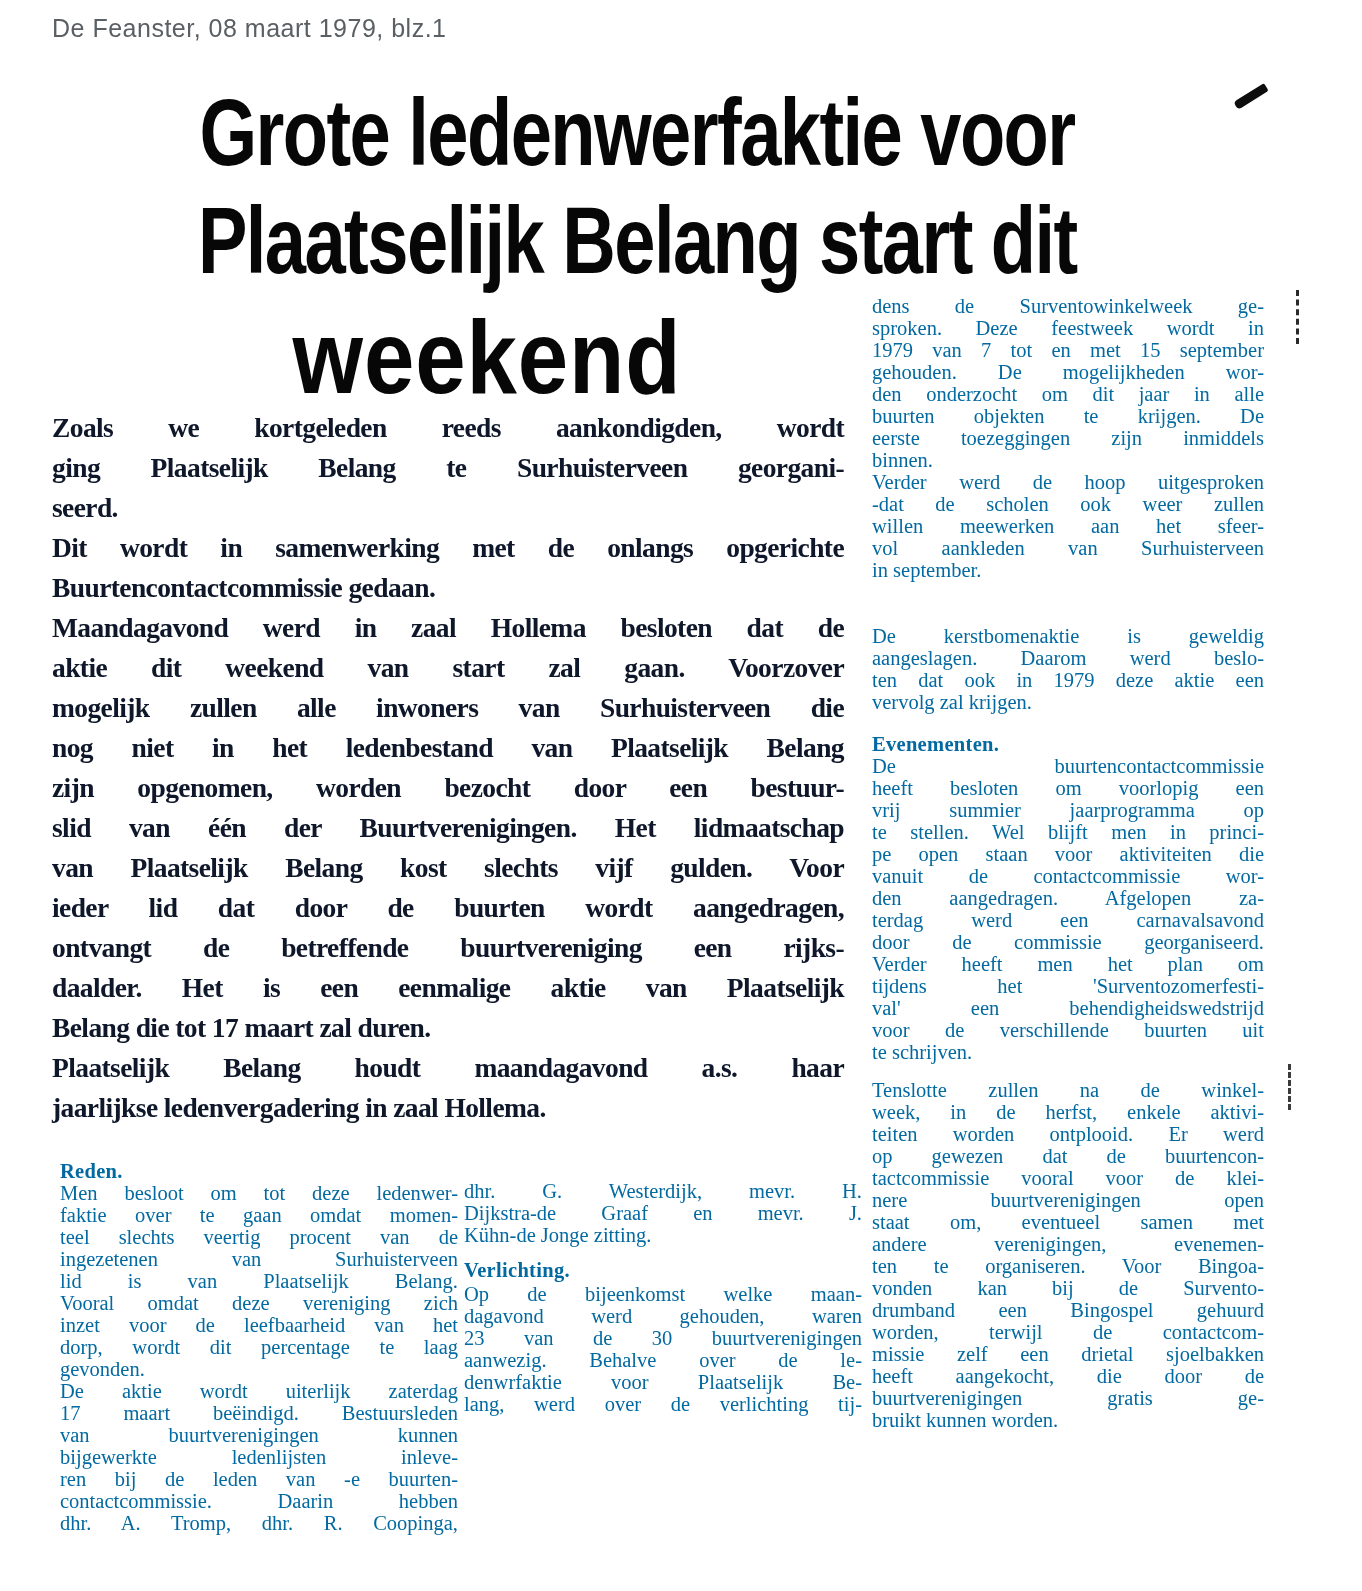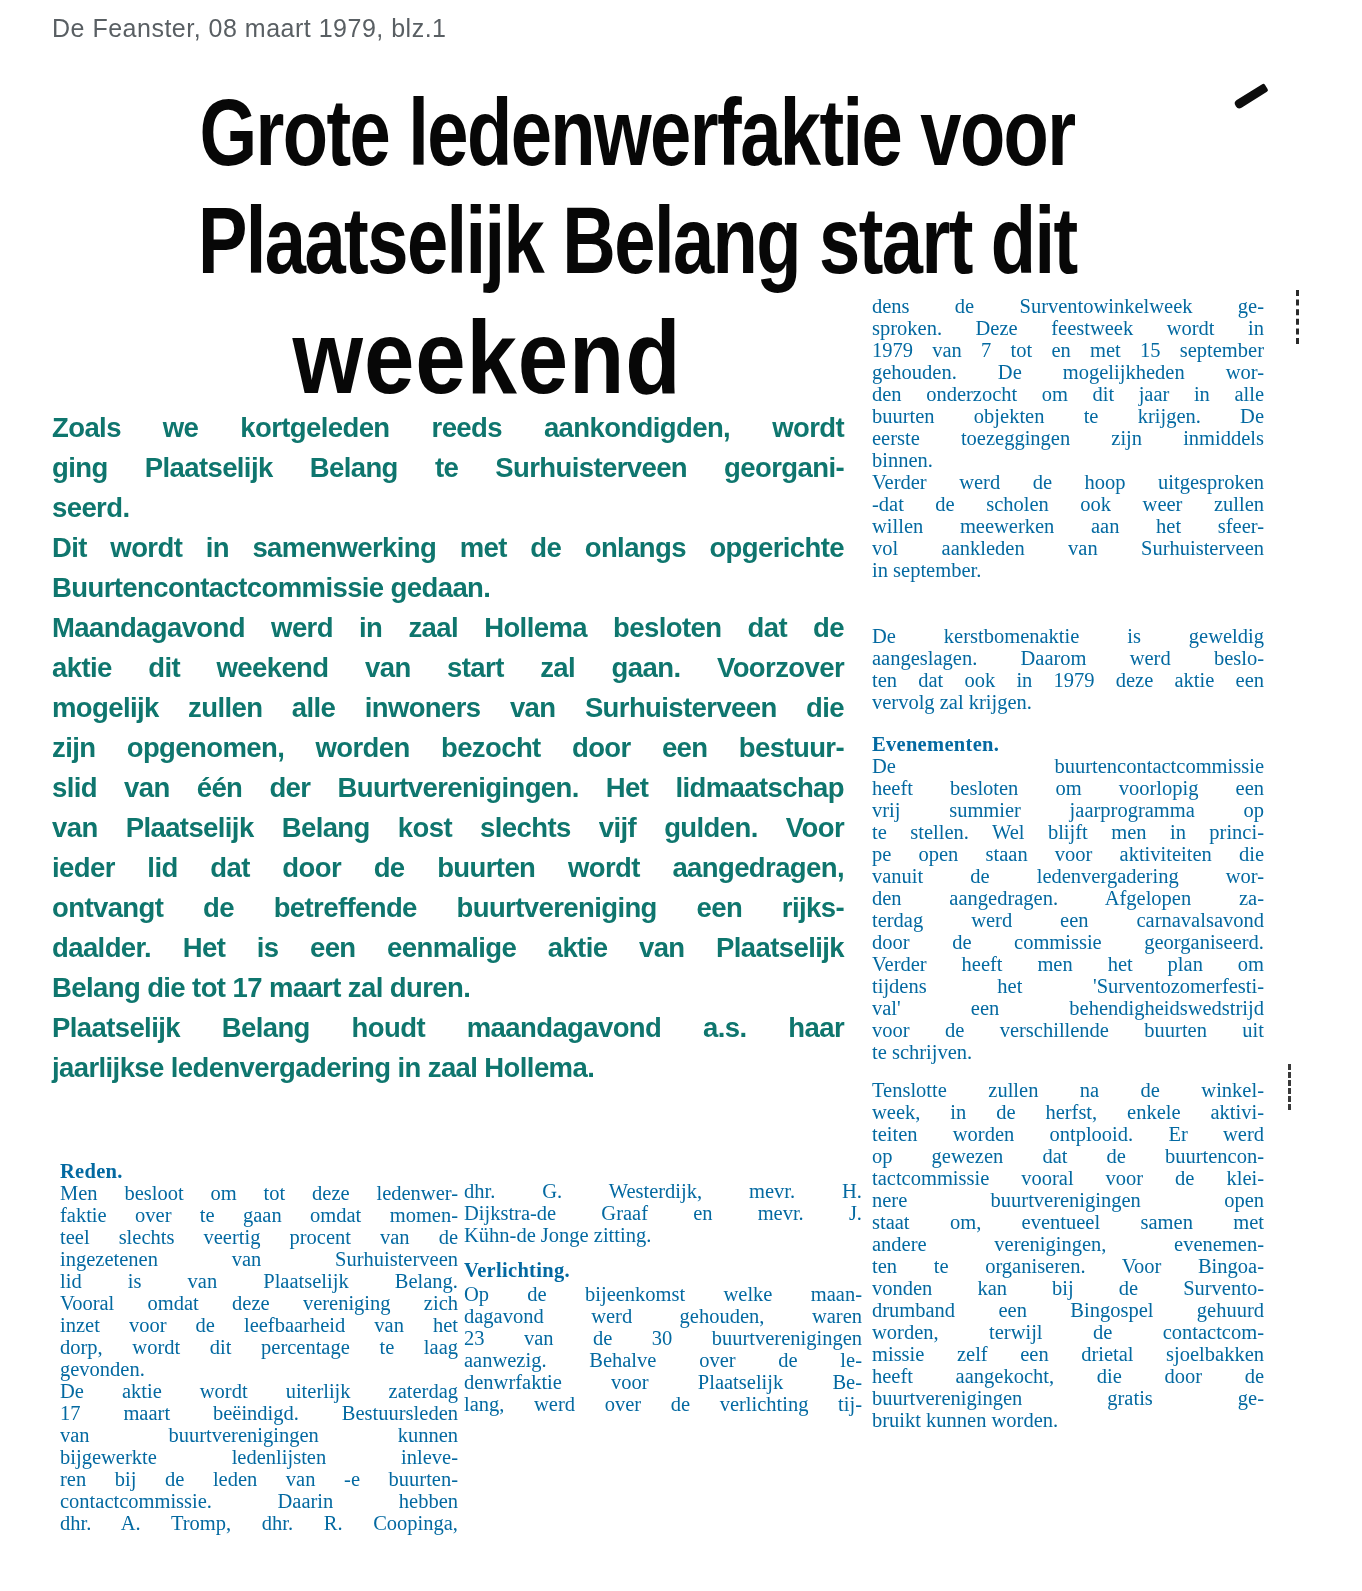--- a/index.html
+++ b/index.html
@@ -27,21 +27,21 @@
     font-family:"Liberation Sans", sans-serif; font-weight:bold; color:#070707;
   }
   .hl .ln { display:flex; justify-content:center; align-items:center; height:108px; text-align:right; text-align-last:center; }
   .hl .ln span { white-space:nowrap; font-size:95px; letter-spacing:-2px; transform:scaleX(0.78); flex:0 0 auto; }
   .hl .ln:nth-child(3) { transform:translateX(-150px); margin-top:10px; }
   .hl .ln:nth-child(3) span { font-size:103px; letter-spacing:1px; transform:scaleX(0.88); }
 
   
   .intro {
     position:absolute; left:52px; top:408px; width:792px;
-    font-family:Liberation Sans, sans-serif; font-weight:bold; color:#0f766e;
+    font-family:Liberation Serif, serif; font-weight:bold; color:#0f172a;
     font-size:27.5px; line-height:40px; letter-spacing:-0.6px;
   }
 
   
   .col { position:absolute; font-size:20.5px; line-height:22px; color:#0369a1; }
   .col-left   { left:60px;  top:1160px; width:398px; }
   .col-middle { left:464px; top:1180px; width:398px; }
   .col-right  { left:872px; top:295px;  width:392px; }
   .sec-head { font-weight:bold; letter-spacing:0.3px; }
   .col-middle .sec-head { margin-top:13px; margin-bottom:2px; }
@@ -89,20 +89,21 @@
         <div class="ln"><span>seerd.</span></div>
       </div>
     <div class="para">
         <div class="ln"><span>Dit wordt in samenwerking met de onlangs opgerichte</span></div>
         <div class="ln"><span>Buurtencontactcommissie gedaan.</span></div>
       </div>
     <div class="para">
         <div class="ln"><span>Maandagavond werd in zaal Hollema besloten dat de</span></div>
         <div class="ln"><span>aktie dit weekend van start zal gaan. Voorzover</span></div>
         <div class="ln"><span>mogelijk zullen alle inwoners van Surhuisterveen die</span></div>
+        <div class="ln"><span>nog niet in het ledenbestand van Plaatselijk Belang</span></div>
         <div class="ln"><span>zijn opgenomen, worden bezocht door een bestuur-</span></div>
         <div class="ln"><span>slid van één der Buurtverenigingen. Het lidmaatschap</span></div>
         <div class="ln"><span>van Plaatselijk Belang kost slechts vijf gulden. Voor</span></div>
         <div class="ln"><span>ieder lid dat door de buurten wordt aangedragen,</span></div>
         <div class="ln"><span>ontvangt de betreffende buurtvereniging een rijks-</span></div>
         <div class="ln"><span>daalder. Het is een eenmalige aktie van Plaatselijk</span></div>
         <div class="ln"><span>Belang die tot 17 maart zal duren.</span></div>
       </div>
     <div class="para">
         <div class="ln"><span>Plaatselijk Belang houdt maandagavond a.s. haar</span></div>
@@ -175,21 +176,21 @@
         <div class="ln"><span>ten dat ook in 1979 deze aktie een</span></div>
         <div class="ln"><span>vervolg zal krijgen.</span></div>
       </div>
     <div class="sec-head">Evenementen.</div>
     <div class="para gap-after-md">
         <div class="ln"><span>De buurtencontactcommissie</span></div>
         <div class="ln"><span>heeft besloten om voorlopig een</span></div>
         <div class="ln"><span>vrij summier jaarprogramma op</span></div>
         <div class="ln"><span>te stellen. Wel blijft men in princi-</span></div>
         <div class="ln"><span>pe open staan voor aktiviteiten die</span></div>
-        <div class="ln"><span>vanuit de ledenvergadering wor-</span></div>
+        <div class="ln"><span>vanuit de contactcommissie wor-</span></div>
         <div class="ln"><span>den aangedragen. Afgelopen za-</span></div>
         <div class="ln"><span>terdag werd een carnavalsavond</span></div>
         <div class="ln"><span>door de commissie georganiseerd.</span></div>
         <div class="ln"><span>Verder heeft men het plan om</span></div>
         <div class="ln"><span>tijdens het 'Surventozomerfesti-</span></div>
         <div class="ln"><span>val' een behendigheidswedstrijd</span></div>
         <div class="ln"><span>voor de verschillende buurten uit</span></div>
         <div class="ln"><span>te schrijven.</span></div>
       </div>
     <div class="para">

